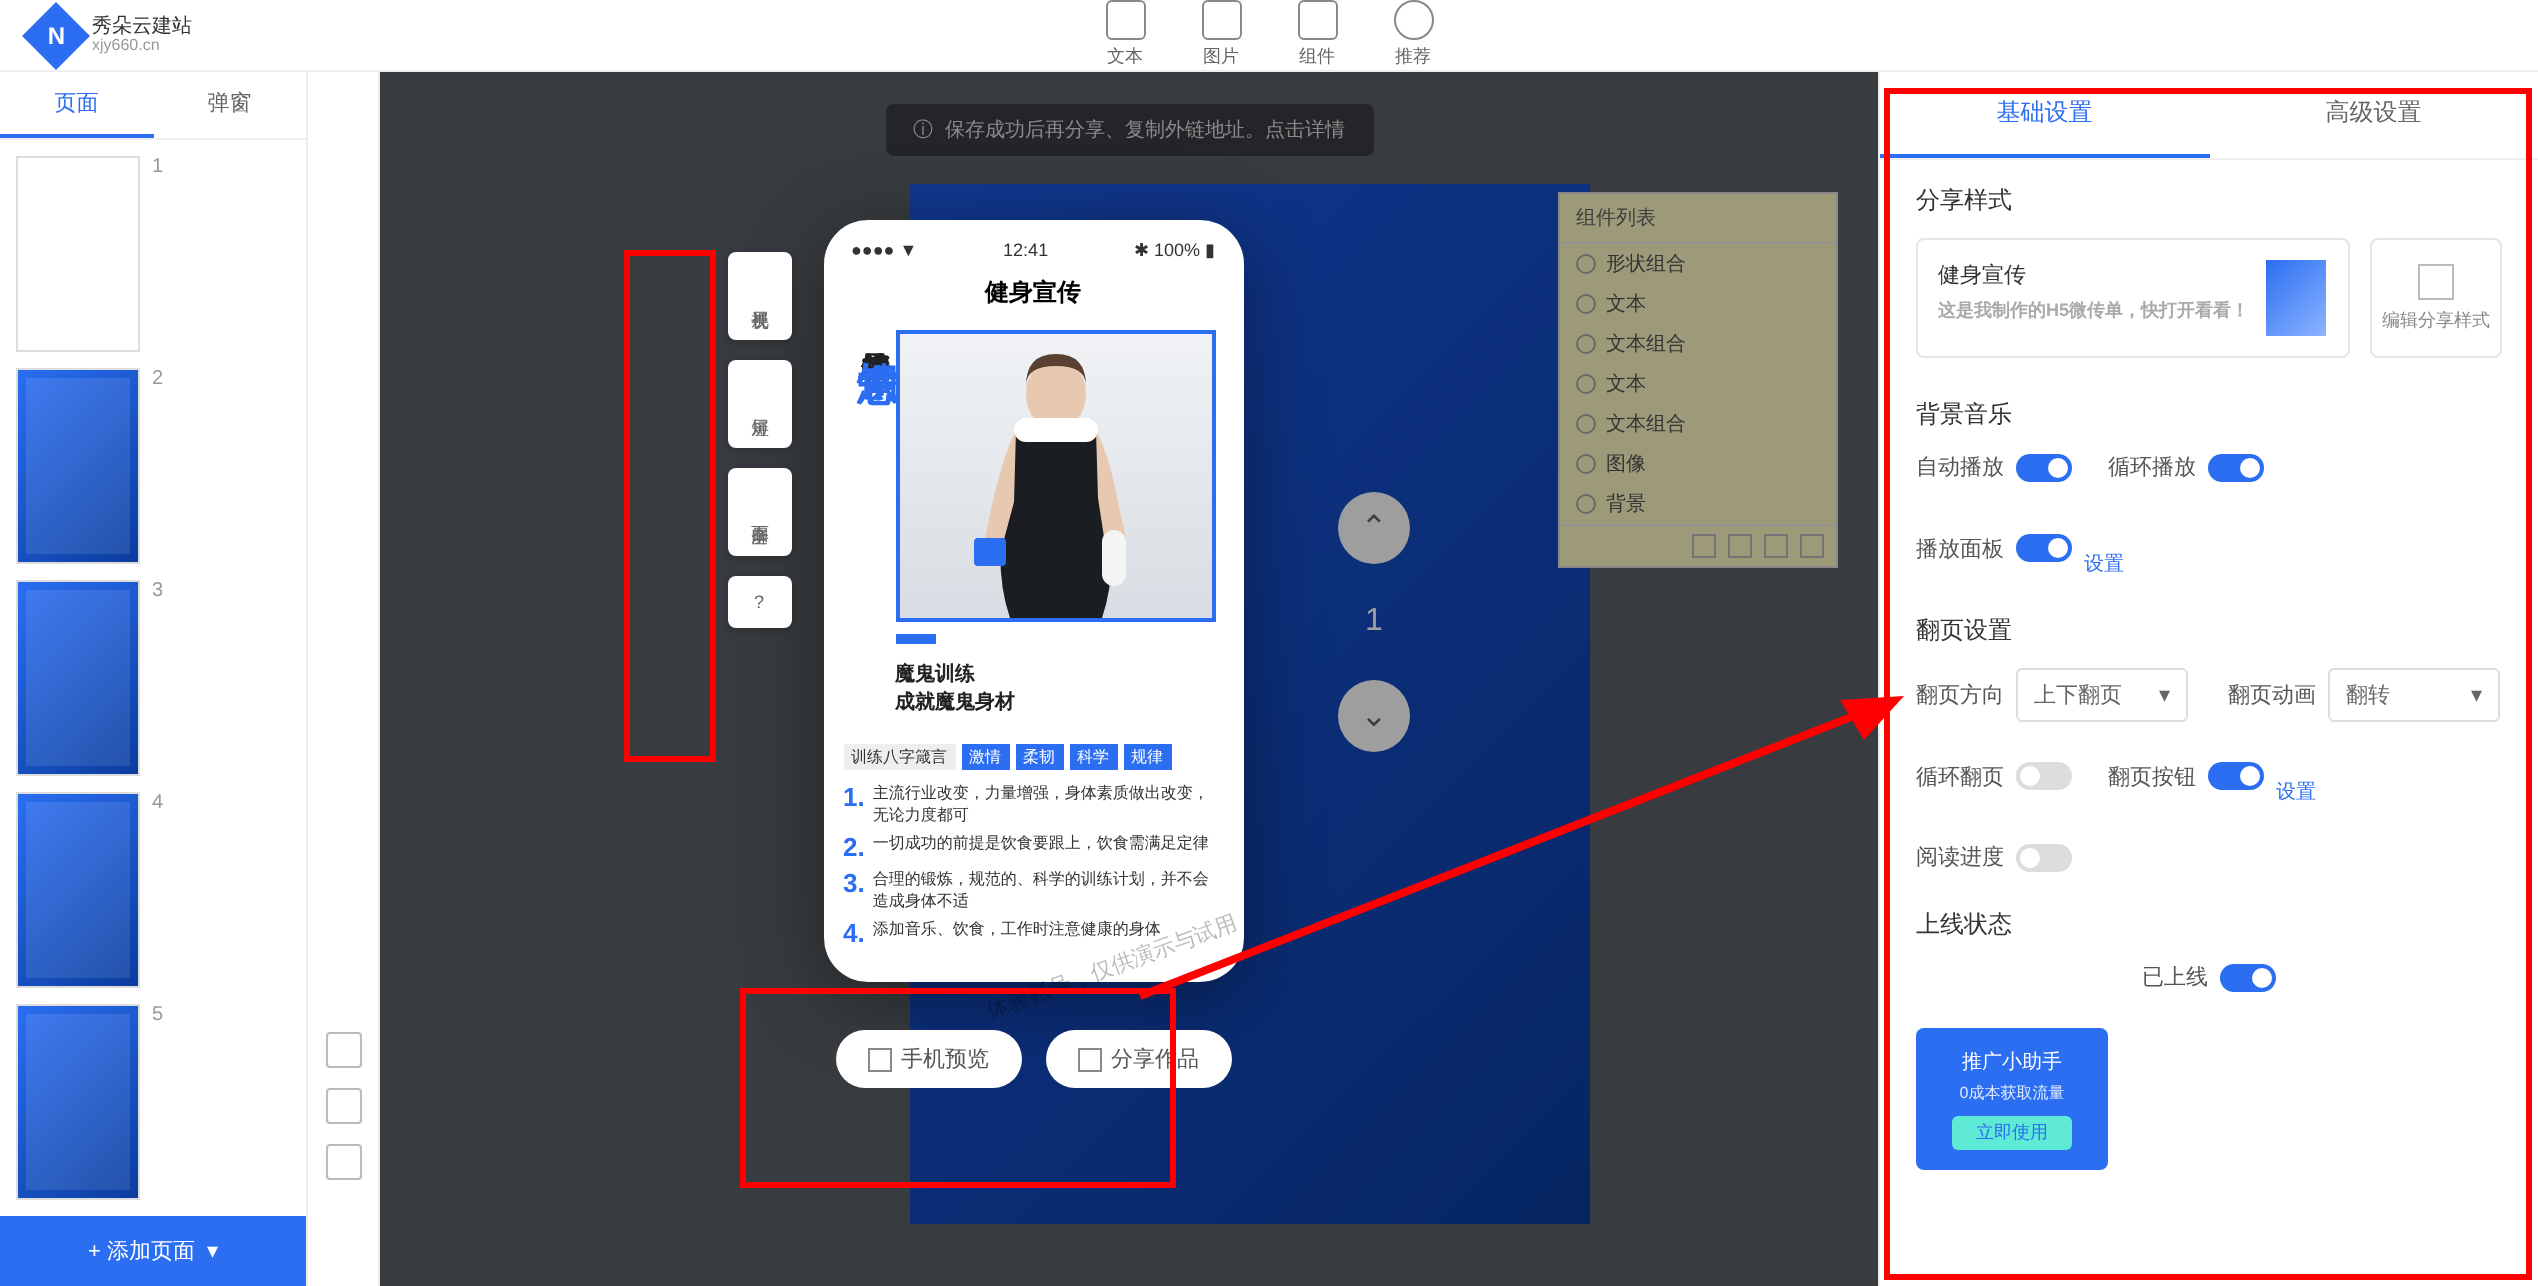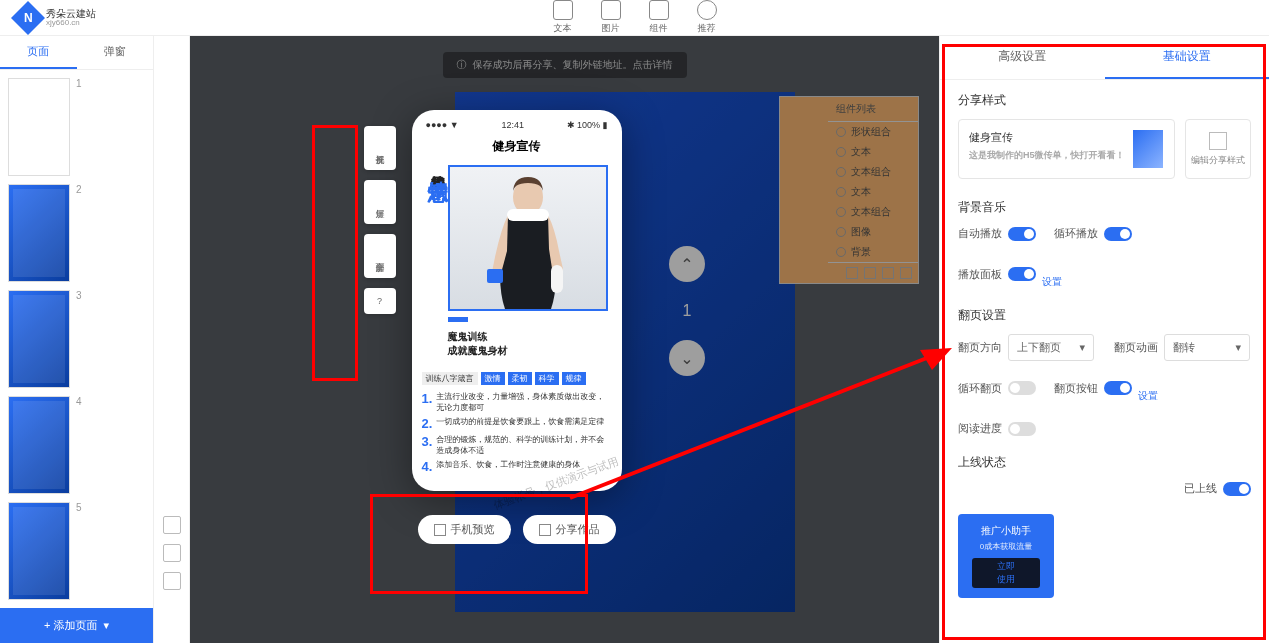--- a/index.html
+++ b/index.html
@@ -51,21 +51,21 @@
 .num-item .n { color: #2b6ef2; font-weight: bold; font-size: 13px; }
 .phone-below { display: flex; gap: 12px; justify-content: center; margin-top: 24px; z-index: 7; position: relative; }
 .pill-btn { background: #fff; border-radius: 16px; padding: 7px 16px; font-size: 11px; color: #555; display: flex; align-items: center; gap: 5px; }
 .pill-btn .ico { width: 12px; height: 12px; border: 1px solid #888; }
 .left-tabs-float { position: absolute; left: -48px; top: 16px; z-index: 7; display: flex; flex-direction: column; gap: 10px; }
 .lt-btn { width: 32px; height: 44px; background: #fff; border-radius: 4px; font-size: 9px; color: #666; display: flex; align-items: center; justify-content: center; writing-mode: vertical-rl; box-shadow: 0 1px 4px rgba(0,0,0,0.2); }
 .lt-btn.q { height: 26px; writing-mode: horizontal-tb; }
 .page-nav { position: absolute; right: 234px; top: 210px; z-index: 2; display: flex; flex-direction: column; align-items: center; gap: 20px; }
 .circ-btn { width: 36px; height: 36px; border-radius: 50%; background: #fff; display: flex; align-items: center; justify-content: center; color: #666; }
 .page-nav .pn { color: #fff; font-size: 16px; }
-.layers-panel { position: absolute; right: 20px; top: 60px; width: 140px; background: #fdba74; border: 1px solid #ddd; z-index: 2; font-size: 10px; padding-left: 48px; }
+.layers-panel { position: absolute; right: 20px; top: 60px; width: 140px; background: #fef9c3; border: 1px solid #ddd; z-index: 2; font-size: 10px; }
 .layers-head { padding: 5px 8px; border-bottom: 1px solid #eee; color: #666; }
 .layer-row { display: flex; align-items: center; gap: 5px; padding: 3px 8px; color: #555; }
 .eye { width: 10px; height: 10px; border: 1px solid #aaa; border-radius: 50%; }
 .layers-foot { display: flex; justify-content: flex-end; gap: 6px; padding: 4px 6px; border-top: 1px solid #eee; }
 .layers-foot .i { width: 12px; height: 12px; border: 1px solid #bbb; }
 .side-tools { position: absolute; right: -24px; top: 260px; z-index: 2; display: flex; flex-direction: column; gap: 10px; }
 .side-tool { width: 18px; height: 18px; border: 1px solid #999; background: #fff; border-radius: 2px; }
 .right-panel { width: 330px; background: #fff; border-left: 1px solid #eee; z-index: 10; position: relative; display: flex; flex-direction: column; overflow-y: auto; font-size: 11px; color: #555; }
 .rp-tabs { display: flex; border-bottom: 1px solid #eee; }
 .rp-tab { flex: 1; text-align: center; padding: 12px 0; font-size: 12px; color: #666; cursor: pointer; }
@@ -84,24 +84,24 @@
 .input-box .x { color: #ccc; }
 .add-music-btn { border: 1px solid #ddd; border-radius: 3px; padding: 6px 10px; color: #888; display: flex; align-items: center; gap: 4px; }
 .toggle-row { display: flex; flex-wrap: wrap; gap: 18px; margin-bottom: 18px; }
 .toggle-grp { display: flex; align-items: center; gap: 6px; }
 .toggle { width: 28px; height: 14px; border-radius: 8px; background: #2b6ef2; position: relative; cursor: pointer; }
 .toggle::after { content: ''; position: absolute; right: 2px; top: 2px; width: 10px; height: 10px; background: #fff; border-radius: 50%; }
 .toggle.off { background: #ddd; }
 .toggle.off::after { right: auto; left: 2px; }
 .select-box { border: 1px solid #ddd; border-radius: 3px; padding: 5px 8px; display: flex; justify-content: space-between; align-items: center; gap: 8px; min-width: 86px; color: #666; }
 .pageset-grid { display: flex; gap: 20px; margin-bottom: 12px; }
-.online-row { display: flex; justify-content: flex-end; align-items: center; margin-bottom: 18px; }
+.online-row { display: flex; justify-content: center; align-items: center; margin-bottom: 18px; }
 .promo-card { background: #2b6ef2; color: #fff; border-radius: 4px; padding: 10px 14px; width: 96px; text-align: center; font-size: 10px; }
 .promo-card .sub { font-size: 8px; opacity: 0.85; margin: 3px 0 6px; }
-.promo-card .action { background: #0f172a; color: #2b6ef2; border-radius: 3px; padding: 2px 25px; font-size: 9px; display: inline-block; }
+.promo-card .action { background: #5eead4; color: #2b6ef2; border-radius: 3px; padding: 2px 12px; font-size: 9px; display: inline-block; }
 .red-box { position: absolute; border: 3px solid #ff0000; z-index: 20; pointer-events: none; }
 .red-arrow { position: absolute; z-index: 20; pointer-events: none; }
 .watermark { position: absolute; font-size: 11px; color: rgba(0,0,0,0.28); transform: rotate(-20deg); z-index: 8; pointer-events: none; }
 .setlink { color: #2b6ef2; font-size: 10px; margin-top: 16px; }
 </style>
 </head>
 <body>
 
 <div class="app">
   <div class="topbar">
@@ -309,22 +309,22 @@
         </div>
       </div>
 
       <div class="overlay-dark"></div>
       <div class="watermark" style="left:300px;top:440px">体验帐号，仅供演示与试用</div>
       <div class="watermark" style="left:830px;top:90px">仅供演示与试用</div>
     </div>
 
     <div class="right-panel">
       <div class="rp-tabs">
+        <div class="rp-tab active">基础设置</div>
         <div class="rp-tab">高级设置</div>
-        <div class="rp-tab active">基础设置</div>
       </div>
       <div class="rp-body">
         <div class="rp-section-title">分享样式</div>
         <div class="share-row">
           <div class="share-card">
             <div class="txt">
               <h>健身宣传</h>
               <p>这是我制作的H5微传单，快打开看看！</p>
             </div>
             <div class="share-thumb"></div>

